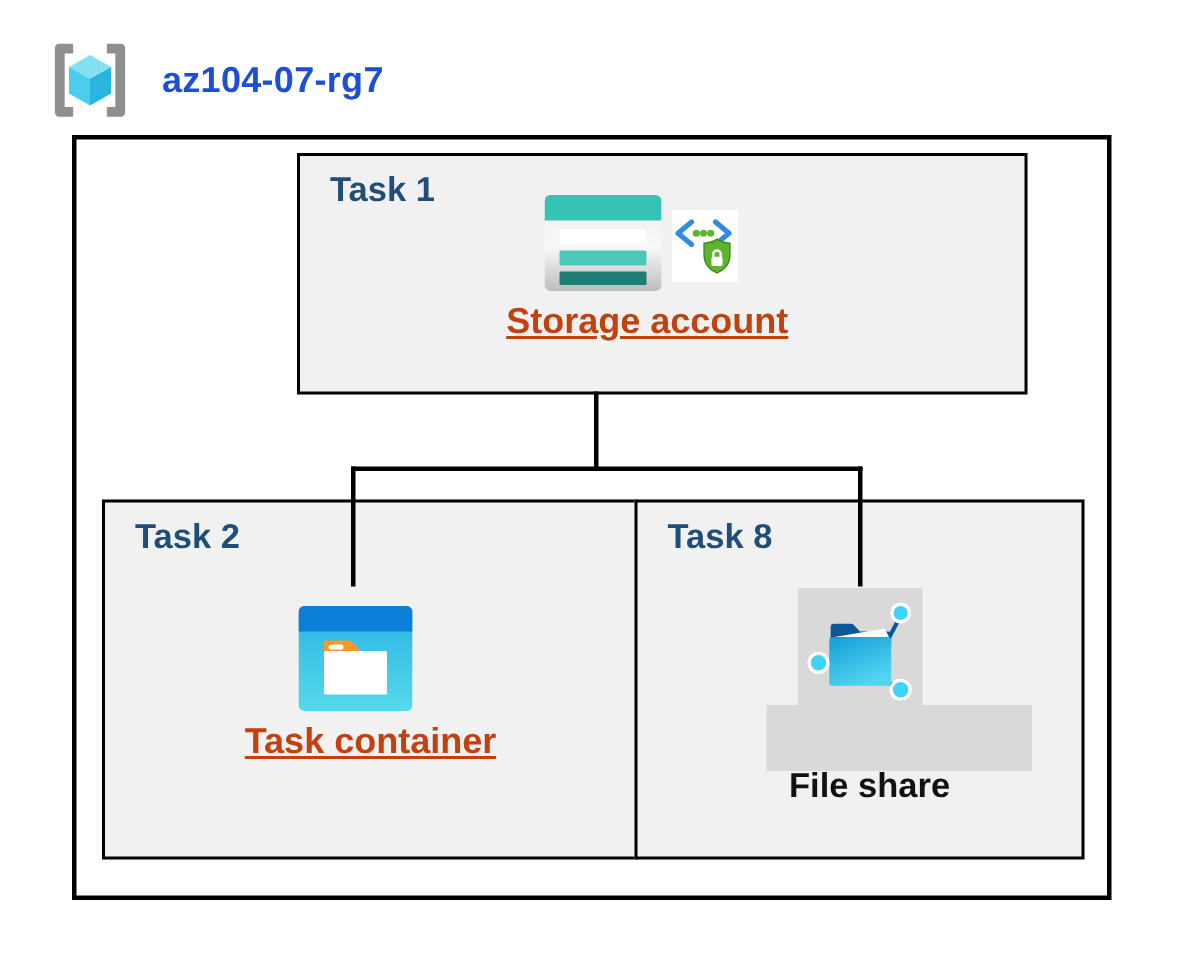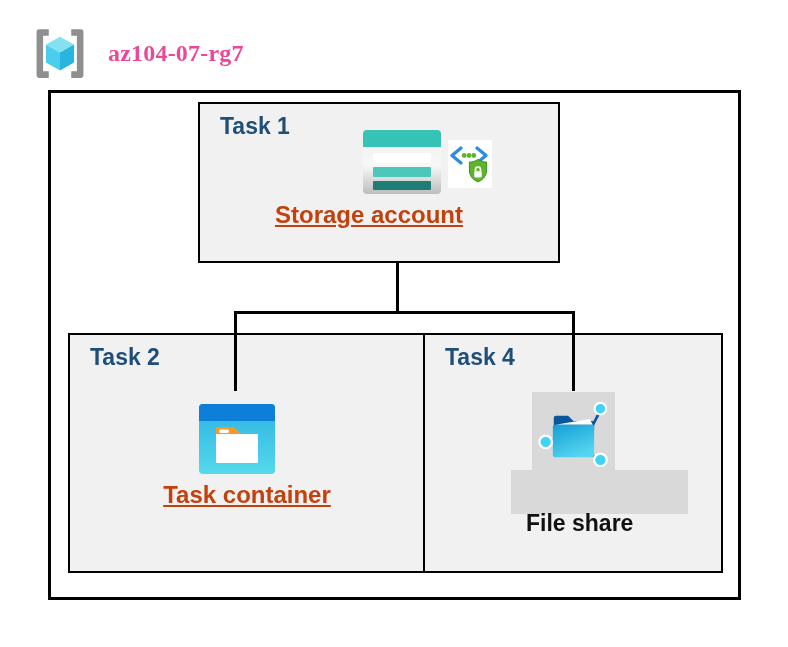--- a/index.html
+++ b/index.html
@@ -3,31 +3,31 @@
 <meta charset="utf-8">
 <style>
   html,body{margin:0;padding:0;background:#ffffff;}
   .stage{
     position:relative;width:788px;height:647px;background:#ffffff;overflow:hidden;
     font-family:"Liberation Sans","DejaVu Sans",sans-serif;
   }
   
   .rg-header{position:absolute;left:30px;top:25px;display:flex;align-items:center;gap:18px;}
   .rg-icon{width:60px;height:57px;display:block;}
-  .rg-title{font-size:24px;font-weight:700;color:#ec4899;letter-spacing:0.2px;font-family:Liberation Serif, serif;}
+  .rg-title{font-size:24px;font-weight:700;color:#1d4ed8;letter-spacing:0.2px;}
   
   .outer-box{
     position:absolute;left:48px;top:90px;width:693px;height:510px;
     border:3px solid #000000;background:#ffffff;box-sizing:border-box;
   }
   
   .task-box{
     position:absolute;background:#f1f1f1;border:2px solid #000000;box-sizing:border-box;
   }
-  .task1{left:198px;top:102px;width:362px;height:161px;padding-left:48px;}
+  .task1{left:198px;top:102px;width:487px;height:161px;padding-left:48px;}
   .task2{left:68px;top:333px;width:358px;height:240px;}
   .task3{left:423px;top:333px;width:300px;height:240px;}
   .task-label{
     position:absolute;left:20px;top:9px;font-size:23px;font-weight:700;color:#1f4e79;
   }
   .item-label{
     position:absolute;font-size:24px;font-weight:700;color:#c2410c;white-space:nowrap;text-decoration:underline;
   }
   .task1 .item-label{left:0;right:20px;top:97px;text-align:center;}
   .task2 .item-label{left:0;right:0;top:146px;text-align:center;}
@@ -113,21 +113,21 @@
       <rect width="76" height="70" rx="4" fill="url(#bgrad)"></rect>
       <path d="M4 0 h68 a4 4 0 0 1 4 4 v13 H0 V4 a4 4 0 0 1 4 -4 Z" fill="#0d7fd9"></path>
       <path d="M17 23 h16.5 a3 3 0 0 1 2.3 1 l5.4 6 H17 Z" fill="#f79827"></path>
       <rect x="20" y="25.6" width="10" height="3.4" rx="1.7" fill="#ffffff"></rect>
       <rect x="17" y="30" width="42" height="29" rx="1" fill="#ffffff"></rect>
     </svg>
     <div class="item-label">Task container</div>
   </div>
 
   <div class="task-box task3">
-    <span class="task-label">Task 4</span>
+    <span class="task-label">Task 8</span>
     <div class="fs-icon-bg">
       <svg class="fs-icon" viewBox="0 0 80 78">
         <defs>
           <linearGradient id="fgrad" x1="0" y1="0" x2="0.5" y2="1">
             <stop offset="0" stop-color="#149ed6"></stop>
             <stop offset="1" stop-color="#53d4ef"></stop>
           </linearGradient>
         </defs>
         <path d="M60 34 L70 15" stroke="#0b579c" stroke-width="3" fill="none"></path>
         <path d="M20 48 L9 50" stroke="#0b579c" stroke-width="3" fill="none"></path>

